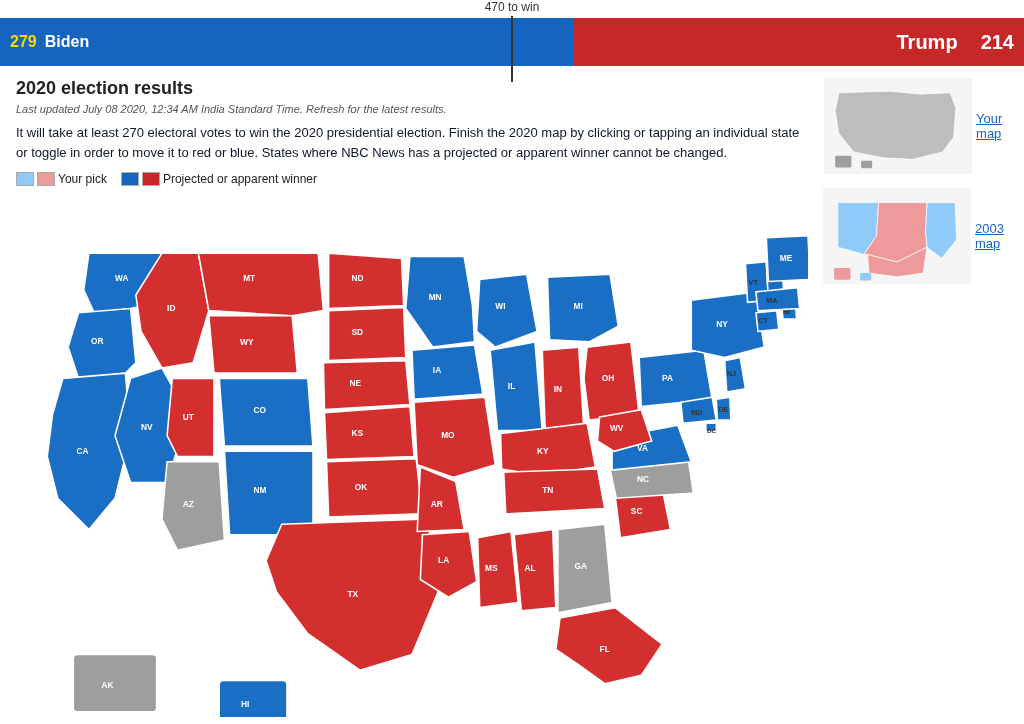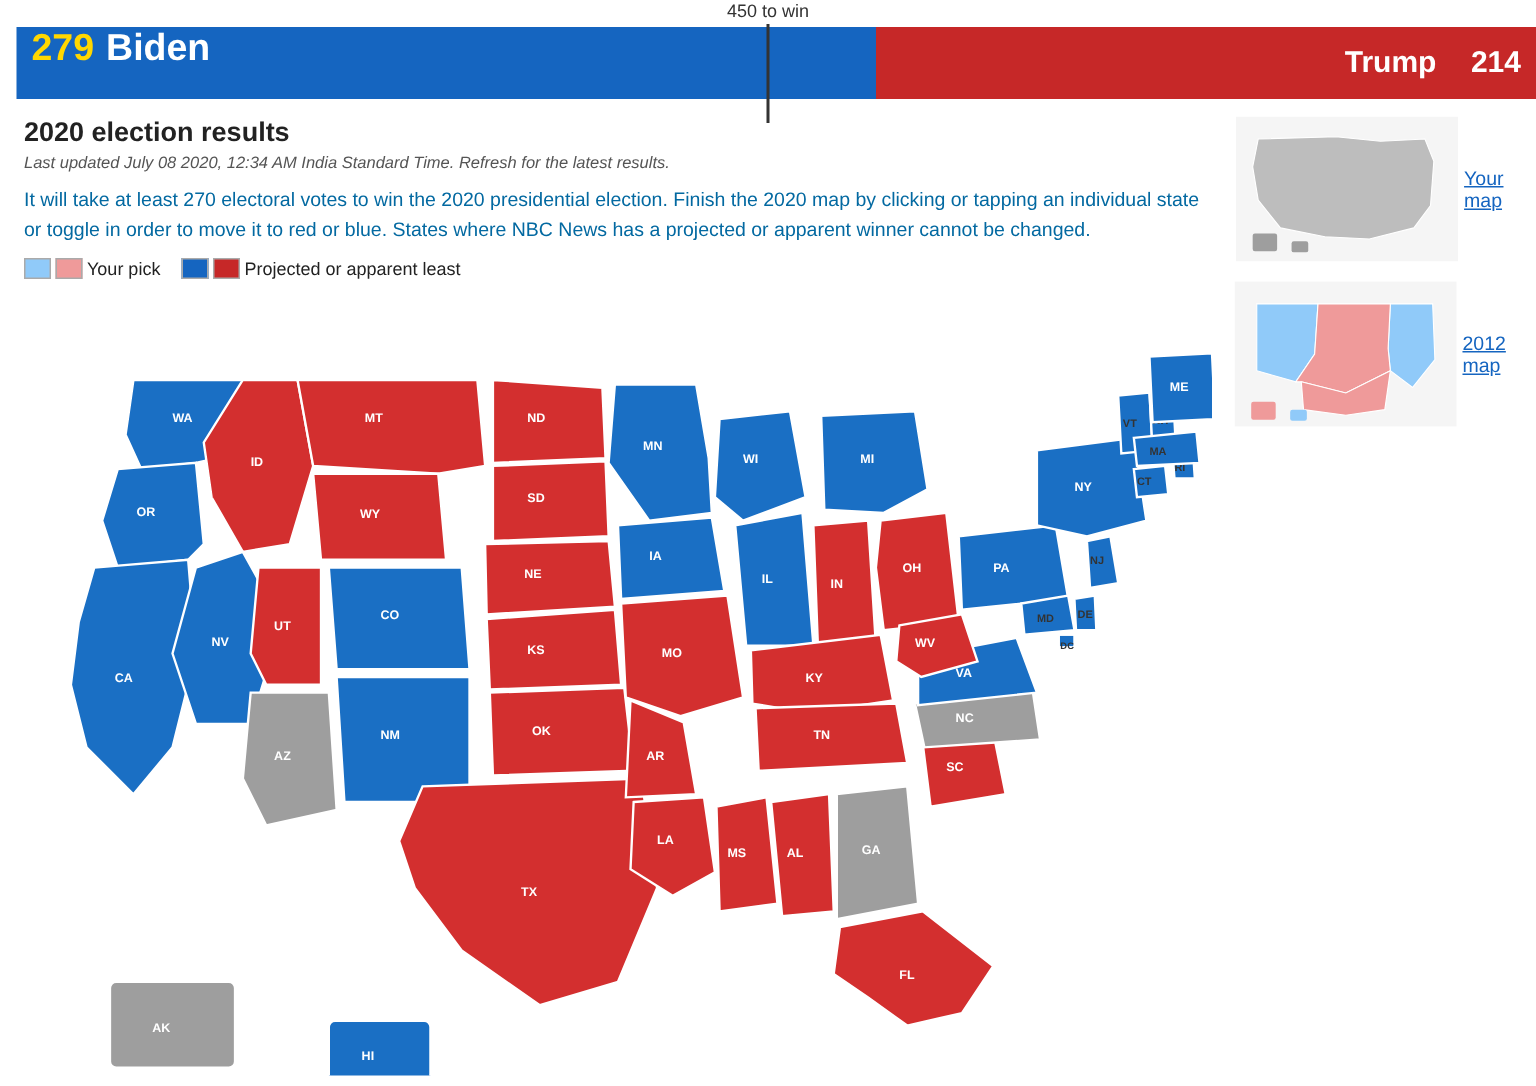--- a/index.html
+++ b/index.html
@@ -31,26 +31,25 @@
       z-index: 10;
     }
     .electoral-bar {
       display: flex;
       width: 100%;
       height: 48px;
     }
     .bar-biden {
       background: #1565C0;
       display: flex;
-      align-items: flex-start;
+      align-items: center;
       padding: 0 10px;
       color: #fff;
-      font-size: 25px;
+      font-size: 16px;
       font-weight: bold;
-      margin-left: 11px;
     }
     .bar-biden .score { color: #FFD700; margin-right: 8px; }
     .bar-trump {
       background: #C62828;
       display: flex;
       align-items: center;
       justify-content: flex-end;
       padding: 17px 10px;
       color: #fff;
       font-size: 20px;
@@ -84,21 +83,21 @@
       margin-bottom: 4px;
     }
     .last-updated {
       font-size: 11px;
       color: #555;
       font-style: italic;
       margin-bottom: 8px;
     }
     .description {
       font-size: 13px;
-      color: #0369a1;
+      color: #0f172a;
       margin-bottom: 10px;
       line-height: 1.5;
     }
 
     
     .legend {
       display: flex;
       align-items: center;
       gap: 14px;
       margin-bottom: 10px;
@@ -151,21 +150,21 @@
     .state-blue { fill: #1A6FC4; stroke: #fff; stroke-width: 1.5; }
     .state-red { fill: #D32F2F; stroke: #fff; stroke-width: 1.5; }
     .state-gray { fill: #9E9E9E; stroke: #fff; stroke-width: 1.5; }
     .state-label { font-size: 8px; fill: #fff; font-weight: bold; pointer-events: none; }
     .state-label-dark { font-size: 7px; fill: #333; font-weight: bold; pointer-events: none; }
   </style>
 </head>
 <body>
 
 <div class="electoral-bar-container">
-  <span class="win-label">450 to win</span>
+  <span class="win-label">470 to win</span>
   <div class="win-line"></div>
   <div class="electoral-bar">
     <div class="bar-biden" style="width: 56%;">
       <span class="score">279</span>
       <span>Biden</span>
     </div>
     <div class="bar-trump" style="width: 44%;">
       <span>Trump</span>
       <span class="score">214</span>
     </div>
@@ -181,21 +180,21 @@
 
     <div class="legend">
       <div class="legend-item">
         <div class="legend-swatch swatch-blue-light"></div>
         <div class="legend-swatch swatch-red-light"></div>
         <span>Your pick</span>
       </div>
       <div class="legend-item">
         <div class="legend-swatch swatch-blue"></div>
         <div class="legend-swatch swatch-red"></div>
-        <span>Projected or apparent least</span>
+        <span>Projected or apparent winner</span>
       </div>
     </div>
 
     <div class="map-container">
       <svg class="us-map-svg" viewBox="0 0 760 500" xmlns="http://www.w3.org/2000/svg">
 
         <polygon class="state-blue" points="70,55 140,55 145,100 110,108 75,112 65,90"></polygon>
         <text class="state-label" x="95" y="82">WA</text>
 
         <polygon class="state-blue" points="60,112 110,108 115,160 105,170 60,175 50,145"></polygon>
@@ -375,17 +374,17 @@
         <path d="M20,20 L75,20 L72,65 L55,90 L20,80 Z" fill="#90CAF9" stroke="#fff" stroke-width="1"></path>
         <path d="M140,20 L178,20 L180,70 L160,95 L140,80 L138,60 Z" fill="#90CAF9" stroke="#fff" stroke-width="1"></path>
 
         <path d="M75,20 L140,20 L138,60 L140,80 L100,100 L60,90 L55,90 L72,65 Z" fill="#EF9A9A" stroke="#fff" stroke-width="1"></path>
         <path d="M60,90 L100,100 L140,80 L135,115 L100,120 L62,115 Z" fill="#EF9A9A" stroke="#fff" stroke-width="1"></path>
 
         <rect x="15" y="108" width="22" height="16" fill="#EF9A9A" rx="2"></rect>
 
         <rect x="50" y="115" width="15" height="10" fill="#90CAF9" rx="2"></rect>
       </svg>
-      <a class="small-map-link">2012 map</a>
+      <a class="small-map-link">2003 map</a>
     </div>
 
   </div>
 </div>
 
 </body></html>

